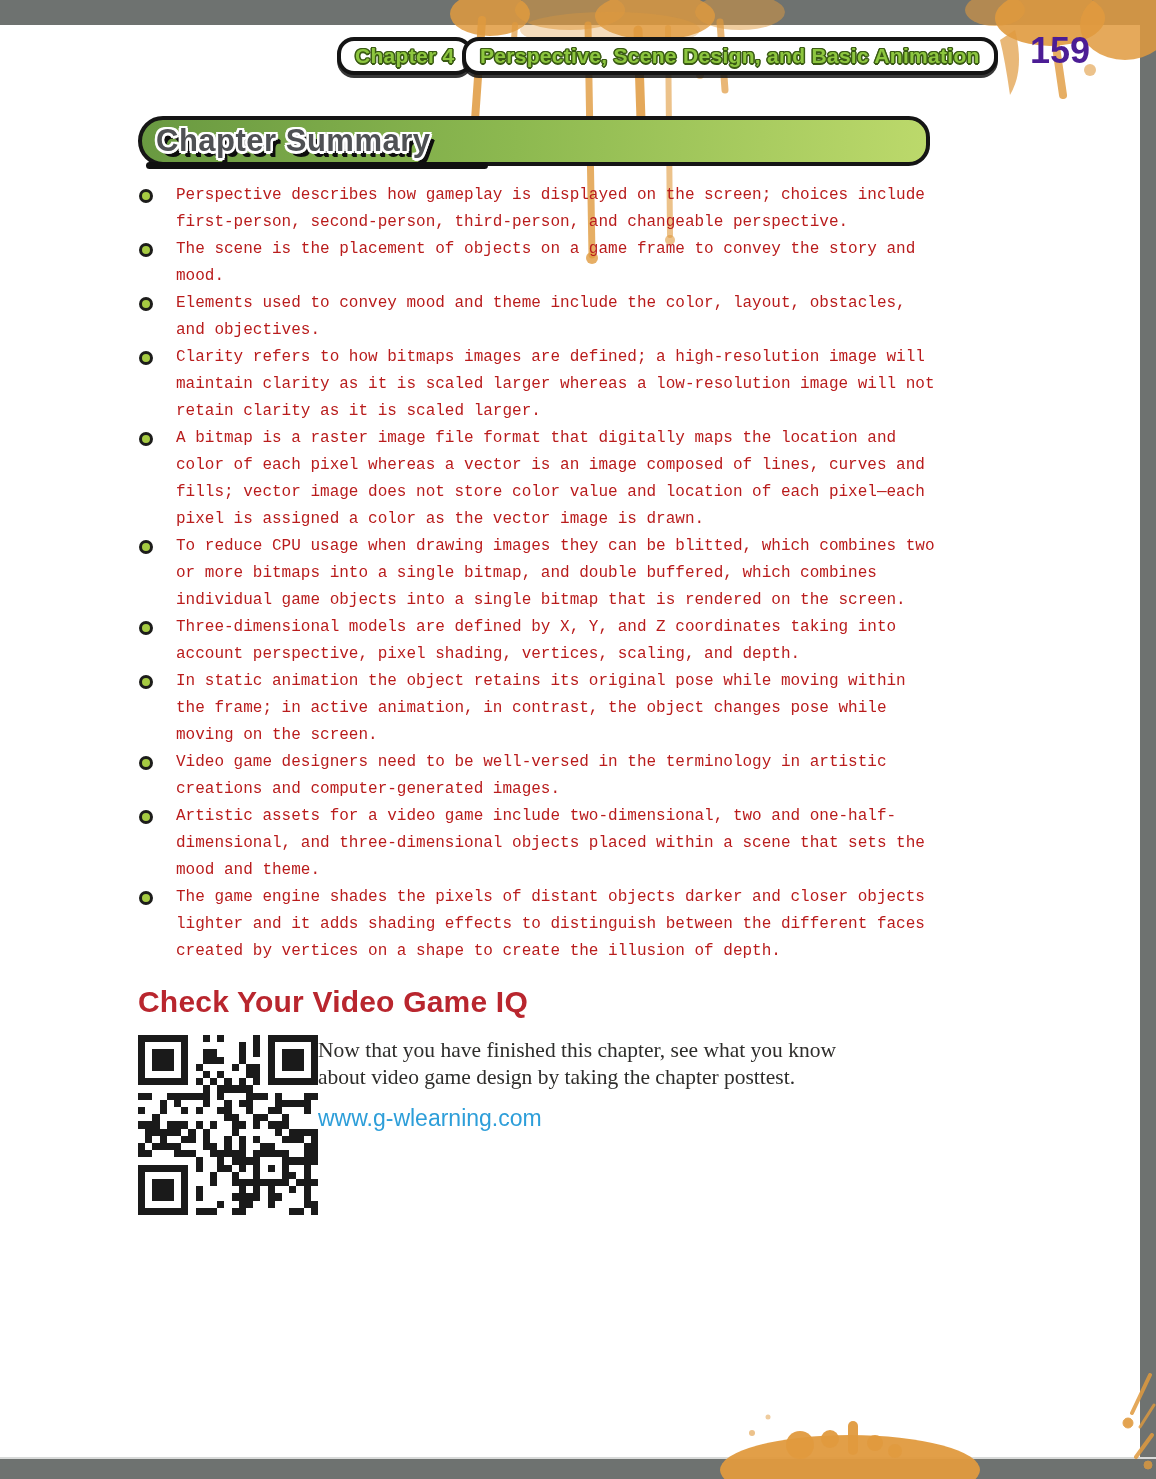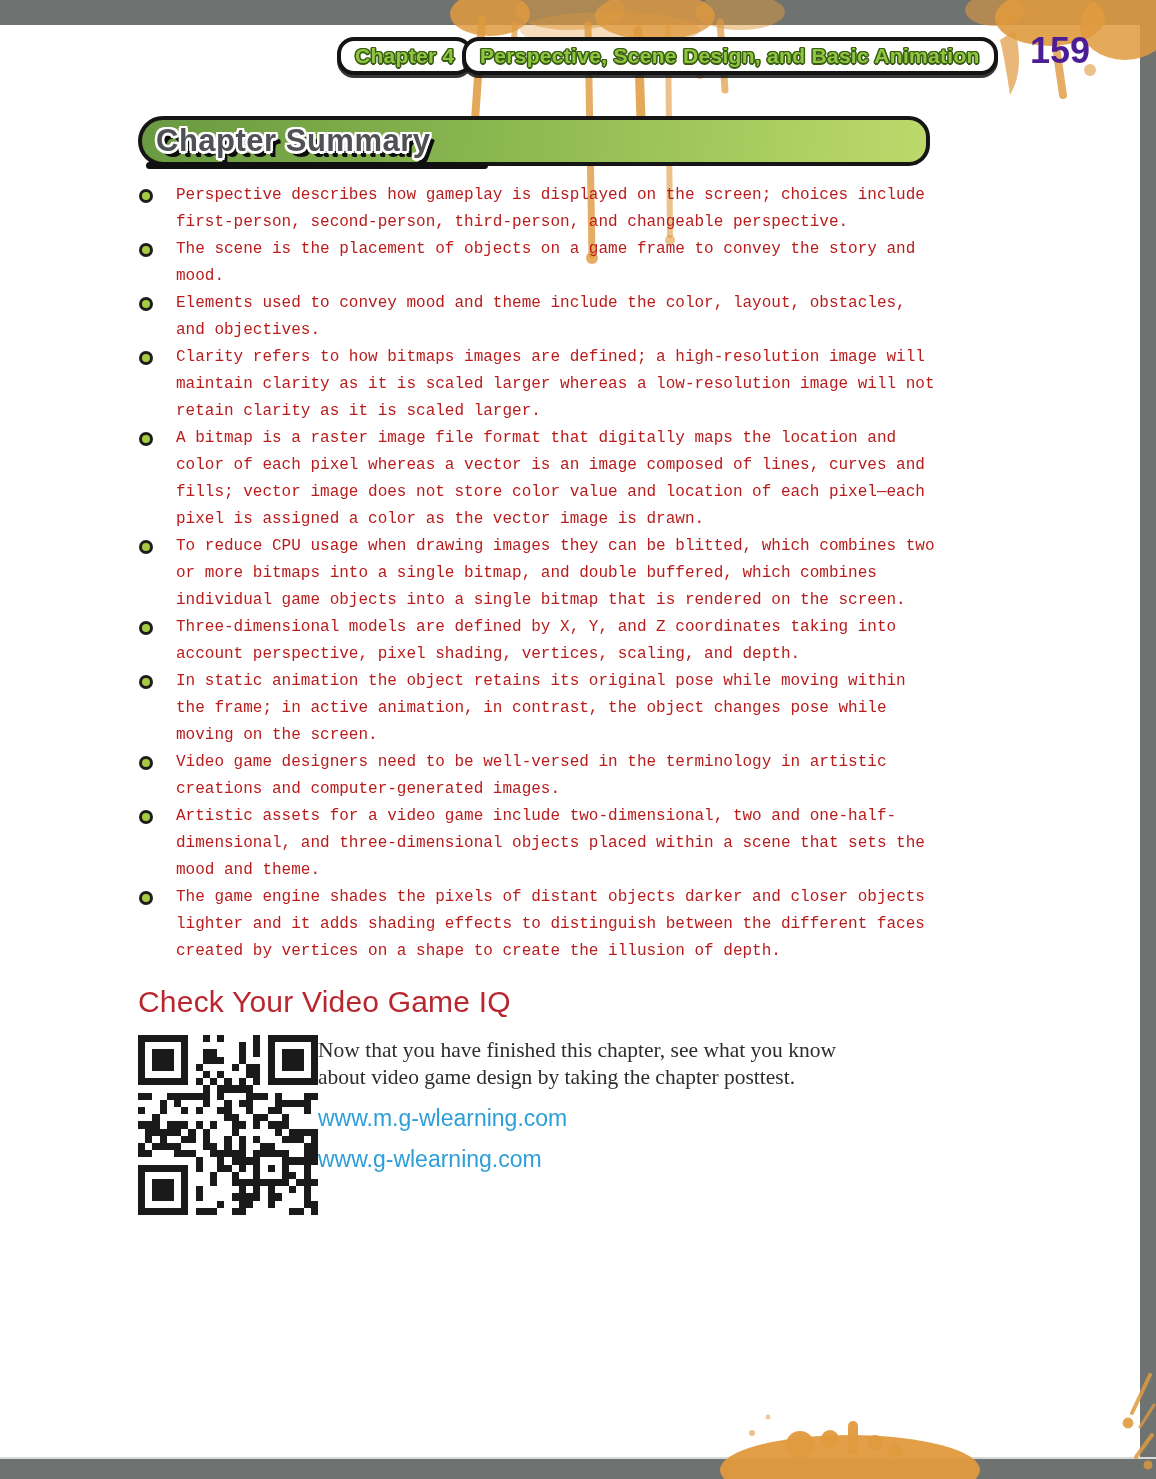--- a/index.html
+++ b/index.html
@@ -49,21 +49,21 @@
                       4px 5px 0 #0e0e0e,5px 6px 0 #0e0e0e;}
 
   
   .bullets{list-style:none;margin:16px 0 0 0;padding:0;
            font-family:Liberation Mono, monospace;font-size:16px;line-height:27px;color:#b91c1c;}
   .bullets li{position:relative;padding-left:38px;}
   .bullets li::before{content:"";position:absolute;left:1px;top:7px;width:8px;height:8px;
            border-radius:50%;background:#a6cb42;border:3px solid #1d1d1b;}
 
   
-  .iq-heading{margin:20px 0 0 0;font-size:30px;font-weight:normal;color:#b9262e;letter-spacing:.2px;}
+  .iq-heading{margin:20px 0 0 0;font-size:30px;font-weight:bold;color:#b9262e;letter-spacing:.2px;}
   .iq-row{display:flex;margin-top:16px;align-items:flex-start;}
   .qr{width:180px;height:180px;flex:0 0 auto;display:block;}
   .iq-text{width:548px;padding-top:2px;}
   .iq-text p{margin:0;font-family:"Liberation Serif",serif;font-size:21.5px;line-height:27px;color:#2e2d2b;}
   .iq-link{display:block;margin-top:14px;color:#2d9ed9;font-size:23px;text-decoration:none;cursor:pointer;}
 </style>
 </head>
 <body>
 
 <div class="stage">
@@ -463,19 +463,18 @@
             <rect x="10" y="24" width="1" height="1"></rect>
             <rect x="13" y="24" width="1" height="1"></rect>
             <rect x="14" y="24" width="1" height="1"></rect>
             <rect x="21" y="24" width="1" height="1"></rect>
             <rect x="22" y="24" width="1" height="1"></rect>
             <rect x="24" y="24" width="1" height="1"></rect>
           </g>
         </svg>
       <div class="iq-text">
         <p>Now that you have finished this chapter, see what you know about video game design by taking the chapter posttest.</p>
-        <a class="iq-link">www.m.g-wlearning.com</a>
         <a class="iq-link">www.g-wlearning.com</a>
       </div>
     </div>
 
   </div>
 </div>
 
 </body></html>

